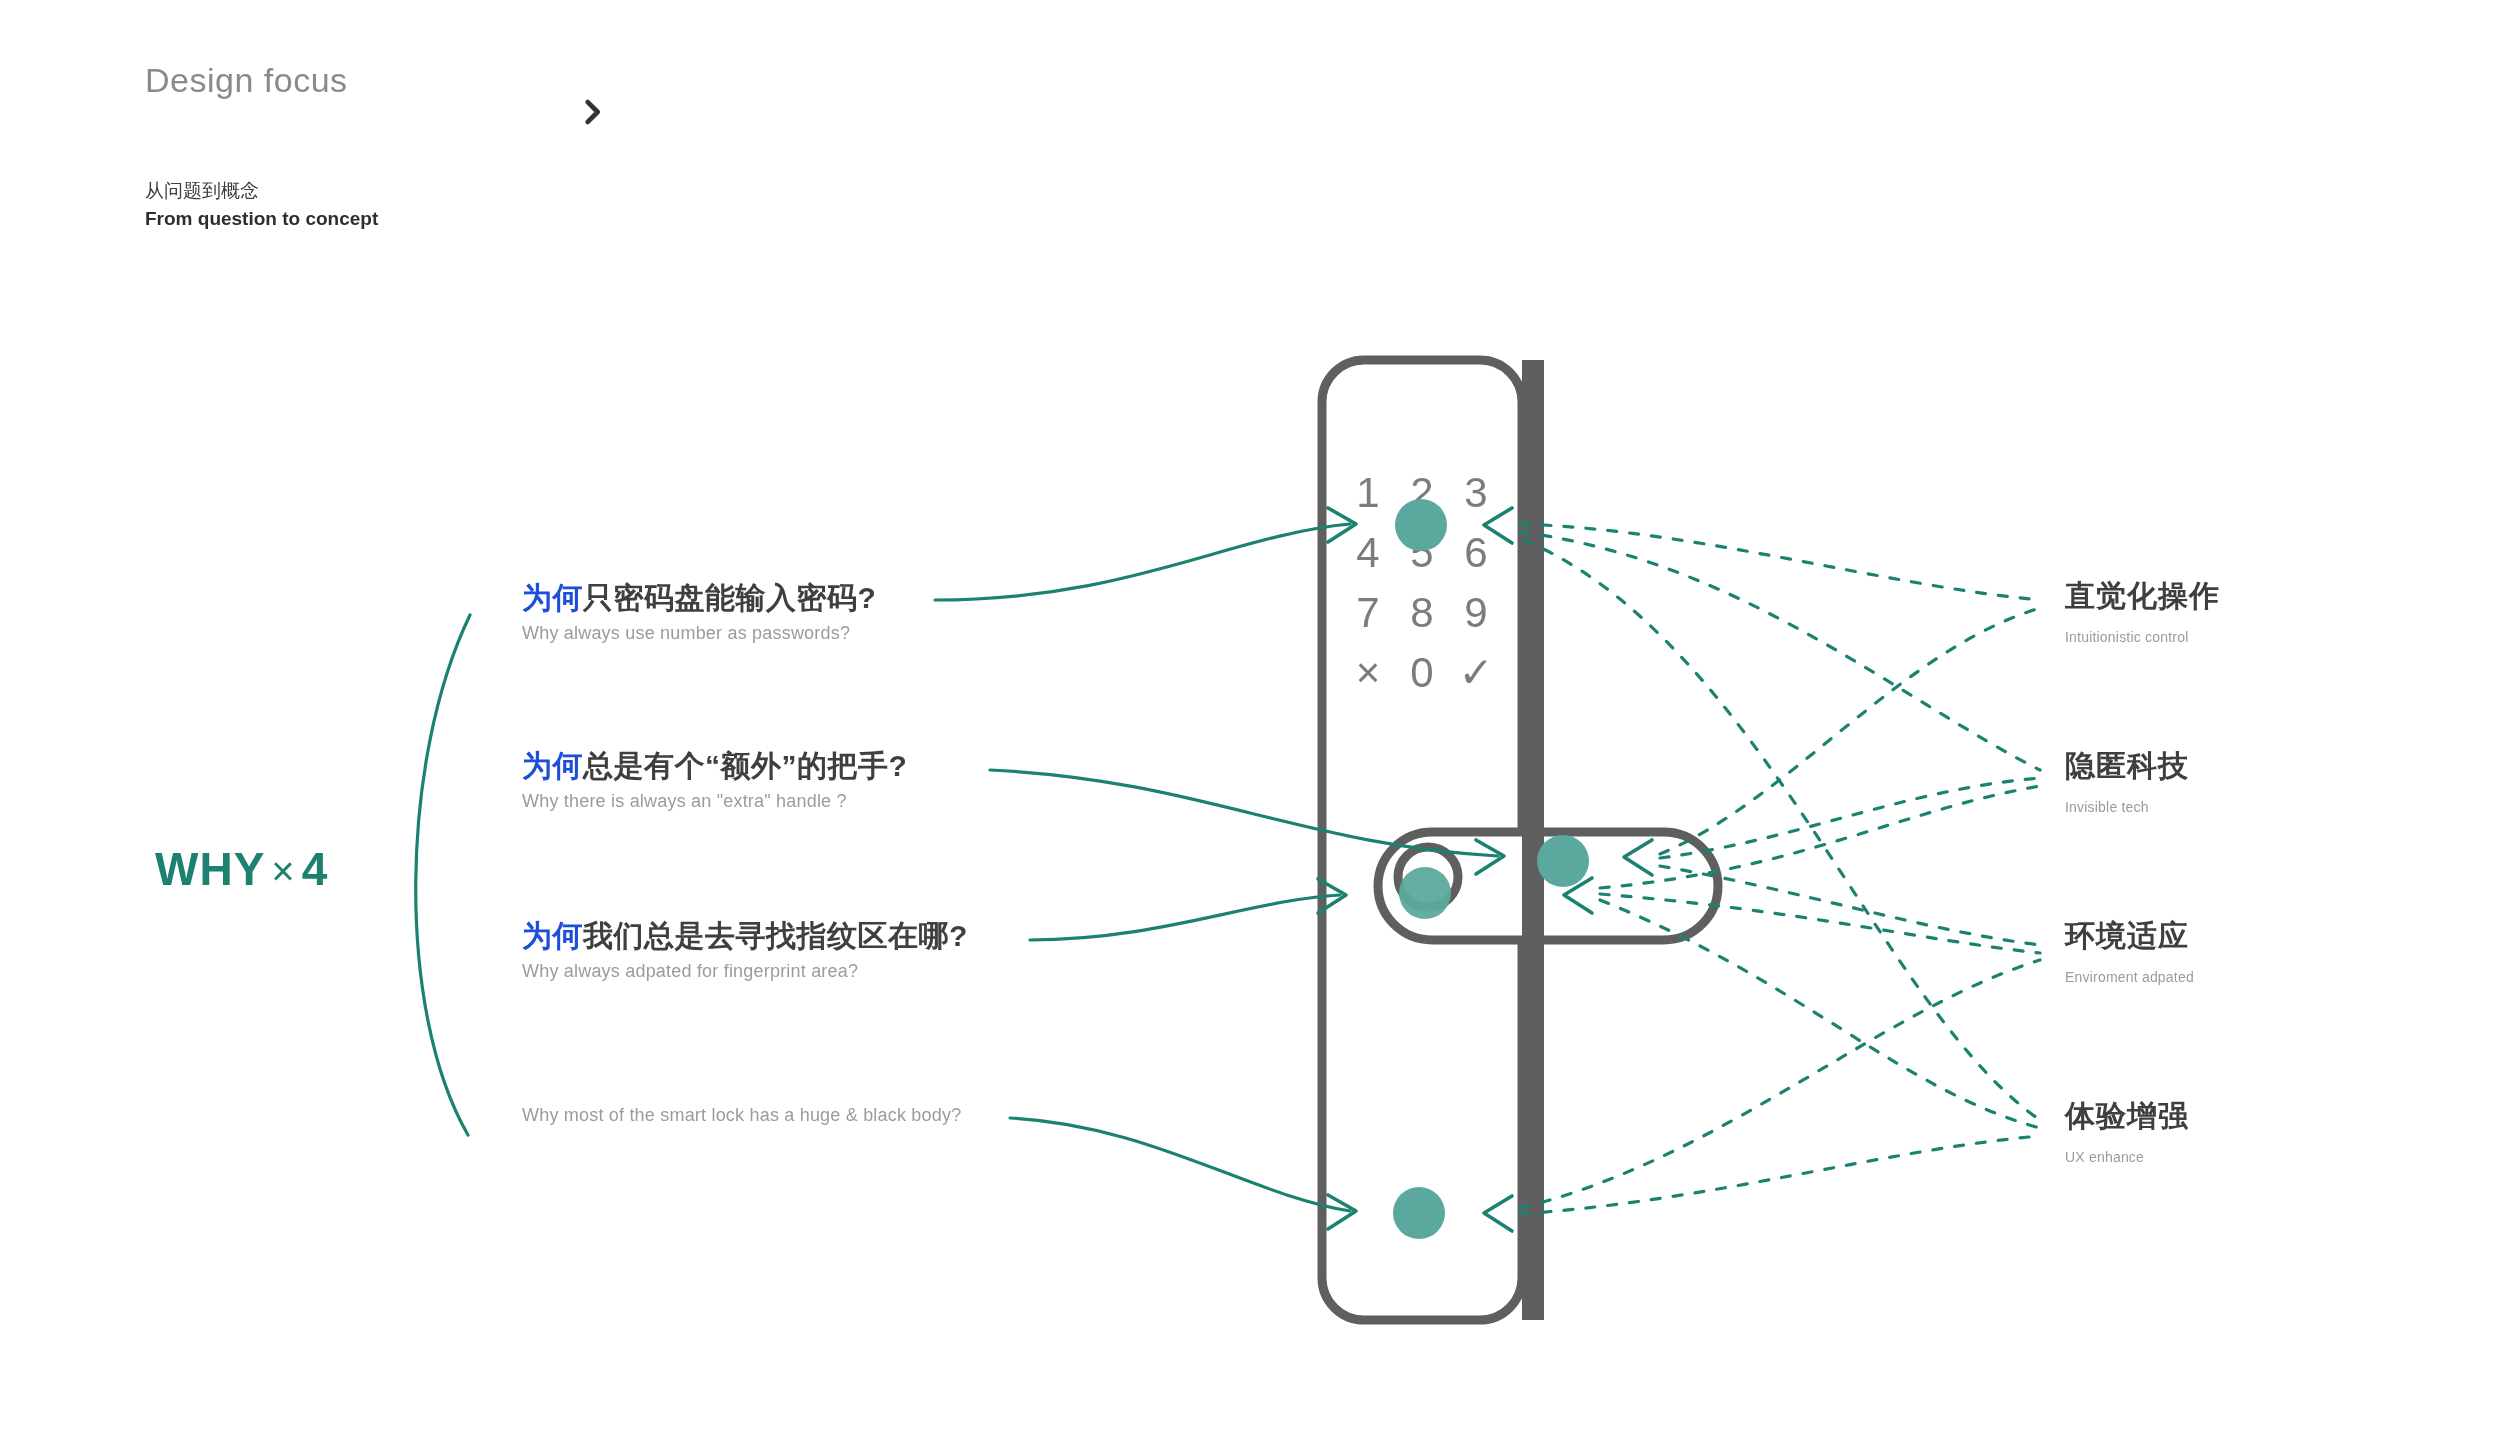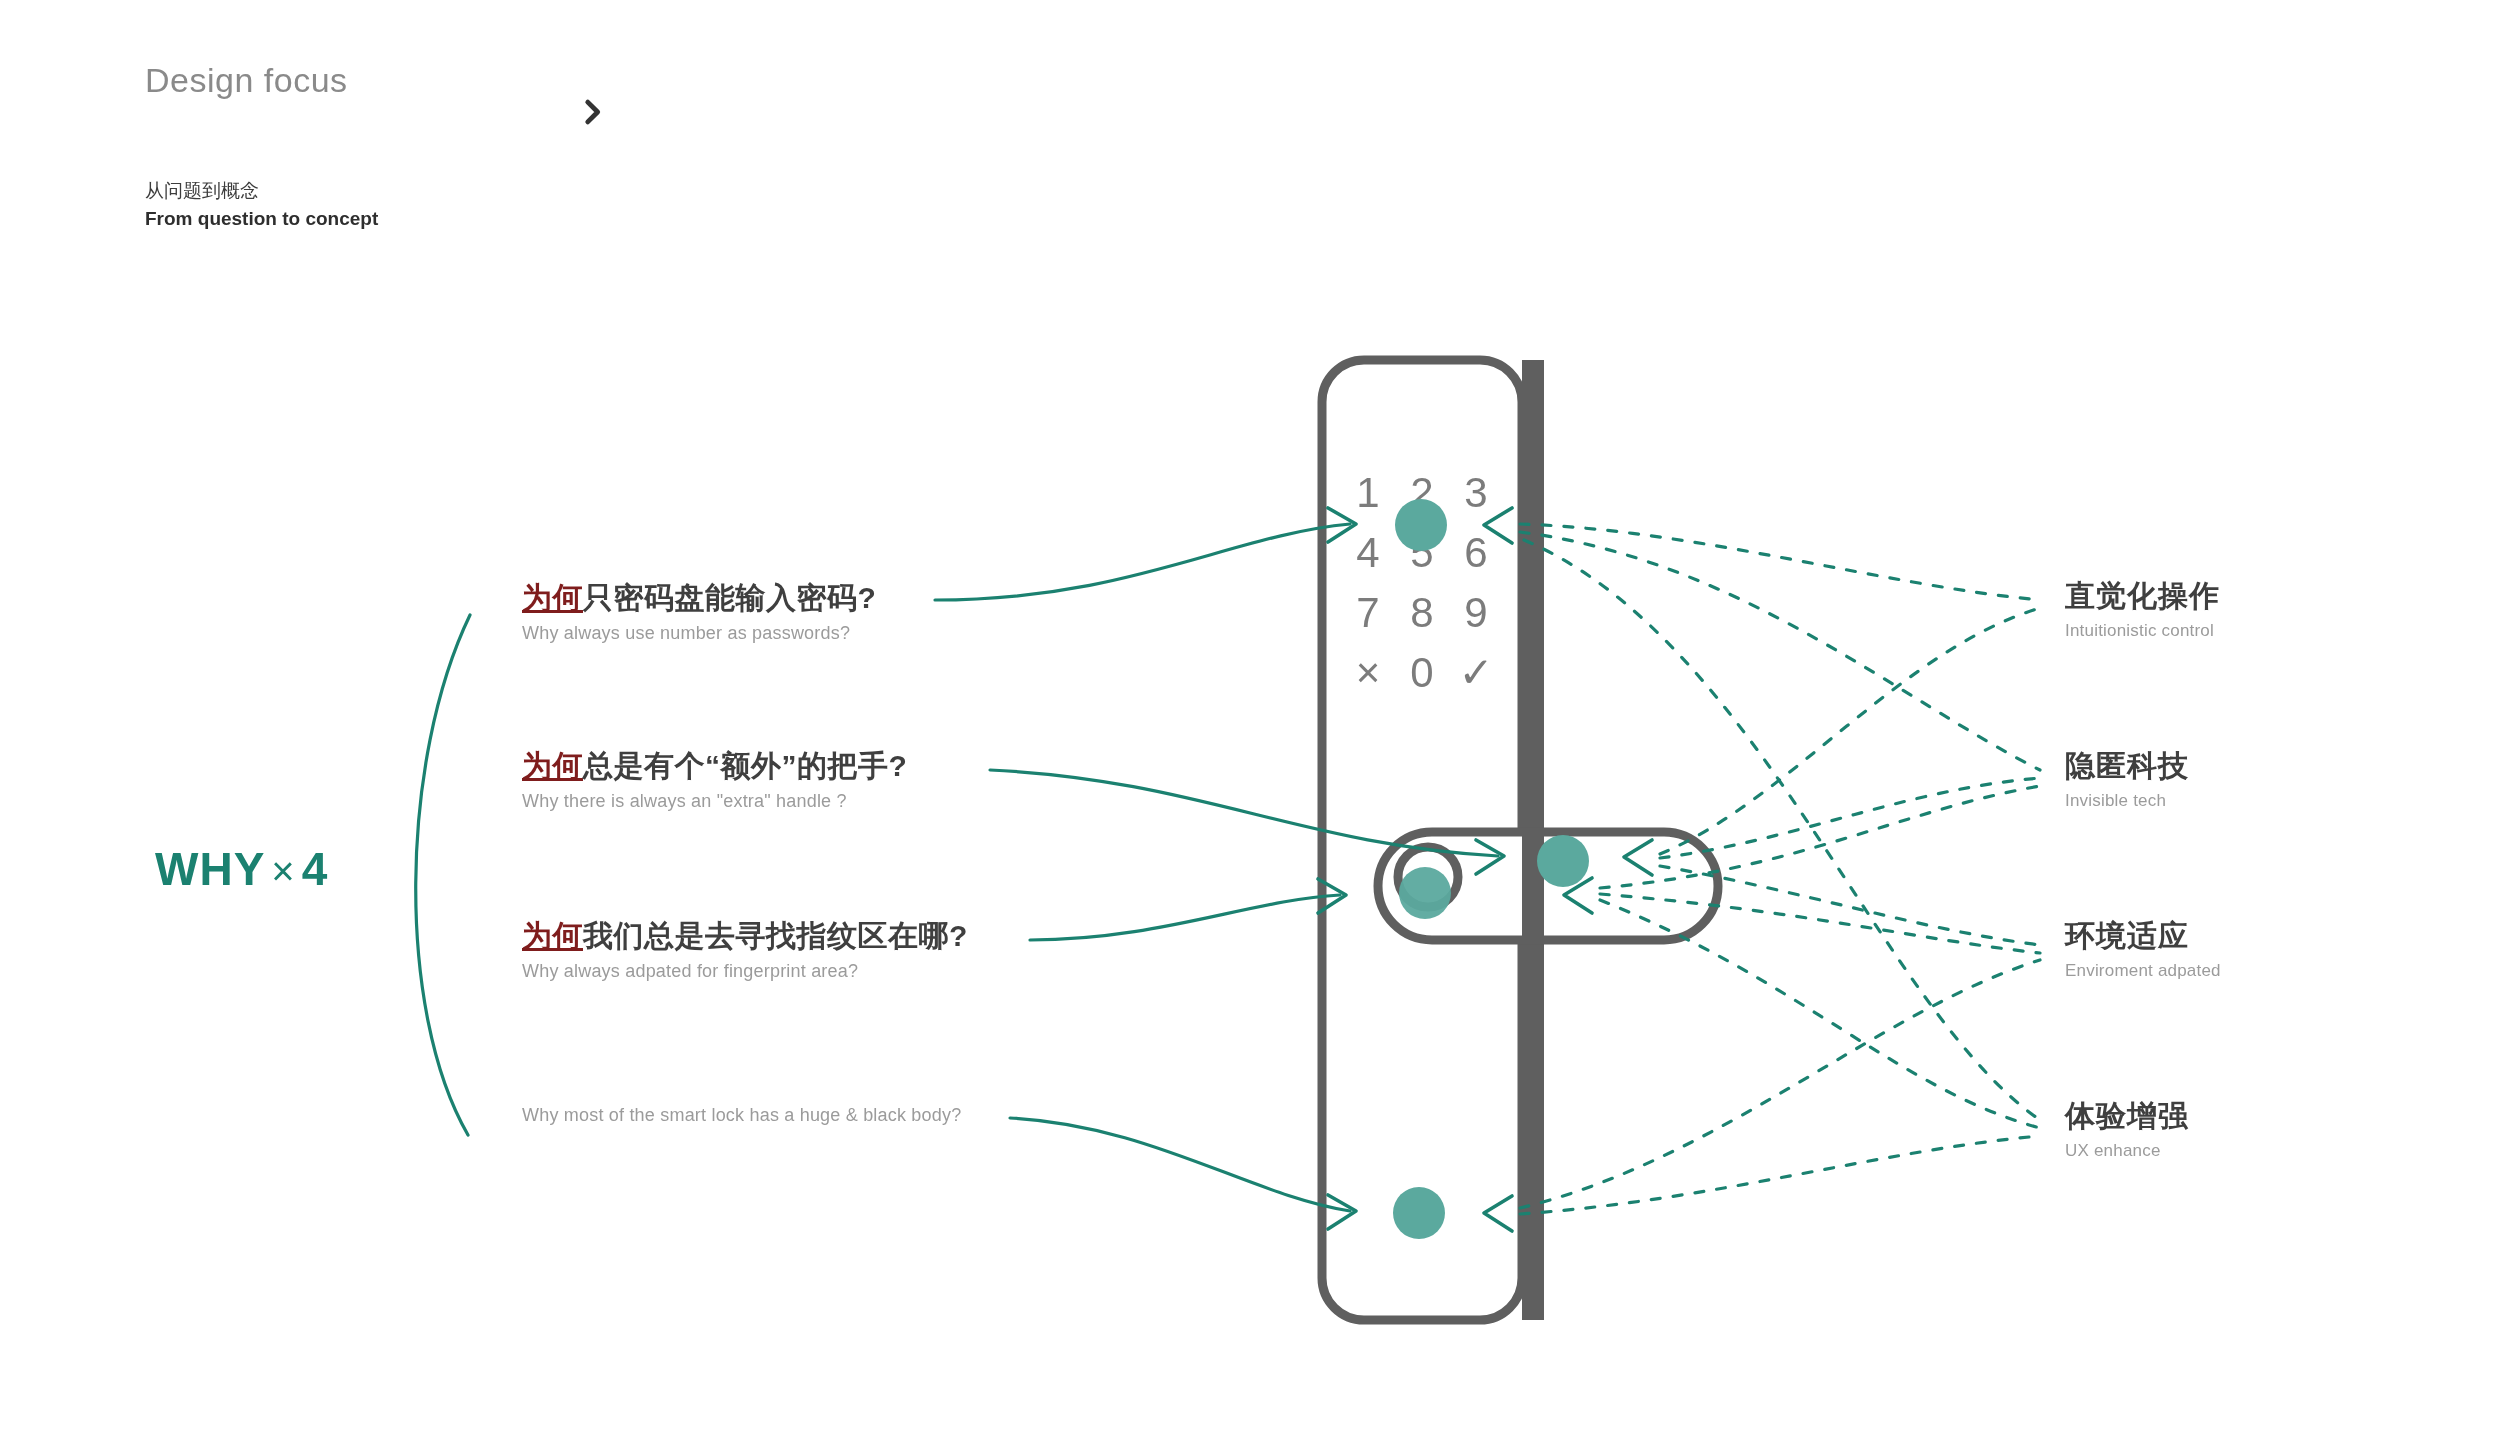--- a/index.html
+++ b/index.html
@@ -83,21 +83,21 @@
   
   .qblock { position: absolute; left: 522px; white-space: nowrap; }
   .q-cn {
     font-size: 30px;
     font-weight: 700;
     color: #3f3f3f;
     letter-spacing: 0.5px;
     line-height: 1.2;
     margin: 0;
   }
-  .q-cn .why-prefix { color: #7f1d1d; text-decoration: underline; }
+  .q-cn .why-prefix { color: #1d4ed8; }
   .q-en {
     font-size: 18px;
     font-weight: 400;
     color: #9b9b9b;
     letter-spacing: 0.2px;
     line-height: 1.3;
     margin: 6px 0 0 0;
   }
   #q0 { top: 580px; }
   #q1 { top: 748px; }
@@ -108,26 +108,26 @@
   .oblock { position: absolute; left: 2065px; white-space: nowrap; }
   .o-cn {
     font-size: 30px;
     font-weight: 700;
     color: #3f3f3f;
     letter-spacing: 1px;
     line-height: 1.2;
     margin: 0;
   }
   .o-en {
-    font-size: 17px;
+    font-size: 14px;
     font-weight: 400;
     color: #9b9b9b;
     letter-spacing: 0.2px;
     line-height: 1.3;
-    margin: 6px 0 0 0;
+    margin: 14px 0 0 0;
   }
   #o0 { top: 578px; }
   #o1 { top: 748px; }
   #o2 { top: 918px; }
   #o3 { top: 1098px; }
 
   
   #scene {
     position: absolute;
     left: 0; top: 0;

